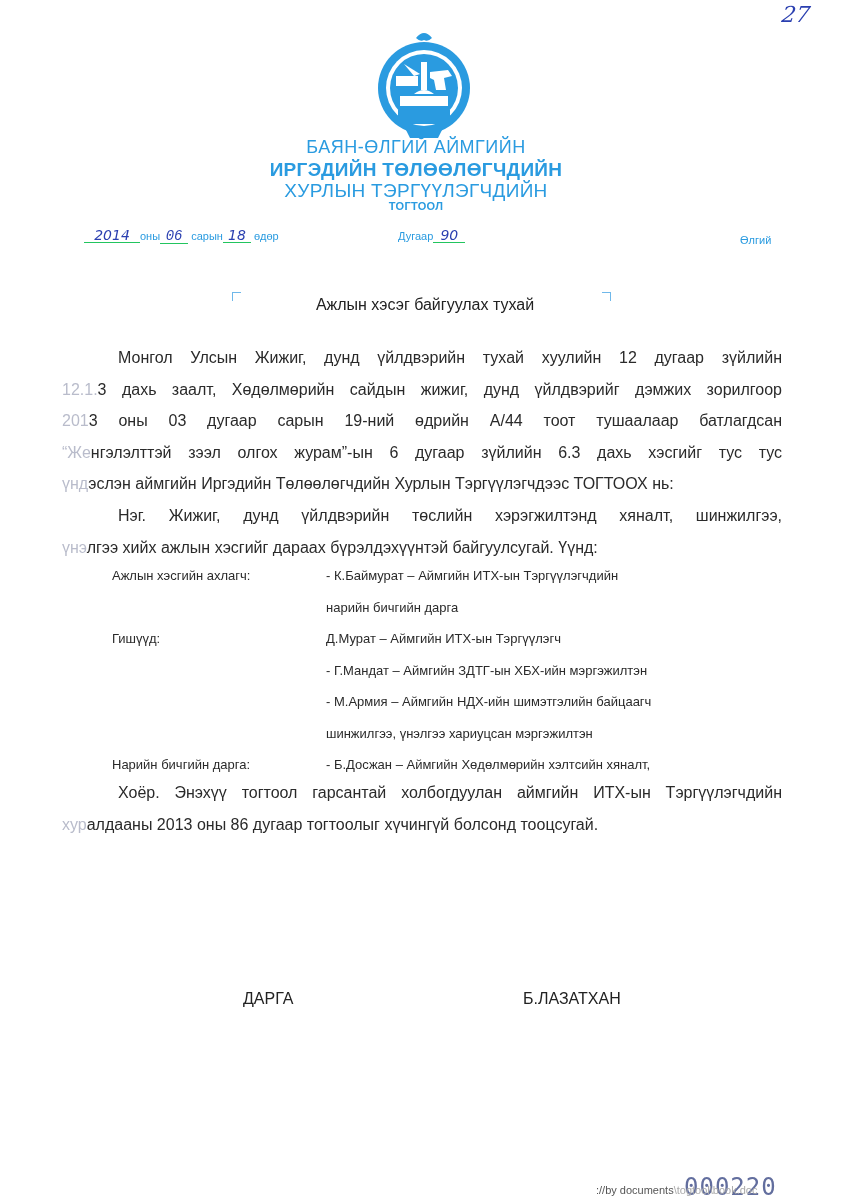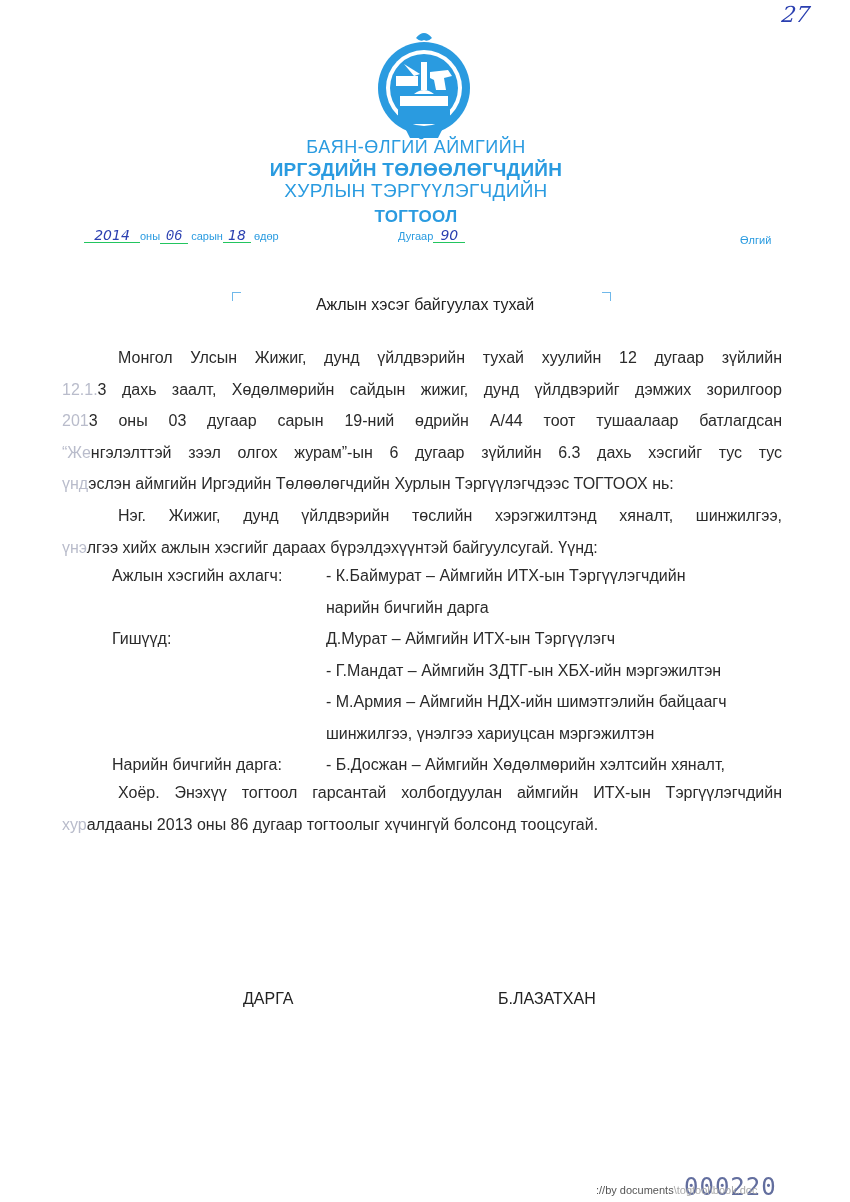--- a/index.html
+++ b/index.html
@@ -7,32 +7,32 @@
       width: 850px; height: 1202px; background: #ffffff; position: relative; overflow: hidden;
       font-family: "Liberation Sans", sans-serif; color: #2a2a2a;
     }
     .abs { position: absolute; }
     .page-number { left: 782px; top: 2px; font-family: "DejaVu Serif", serif; font-style: italic; color: #2a3fb0; font-size: 22px; transform: skewX(-8deg); }
     .emblem { left: 374px; top: 30px; width: 100px; height: 112px; }
     .header-block { left: 0; width: 832px; text-align: center; color: #2a9be0; }
     .h-line1 { top: 137px; font-size: 18px; letter-spacing: 0.5px; font-weight: normal; }
     .h-line2 { top: 159px; font-size: 19px; font-weight: bold; letter-spacing: 0.3px; }
     .h-line3 { top: 180px; font-size: 19px; font-weight: normal; letter-spacing: 0.3px; }
-    .h-line4 { top: 200px; font-size: 17px; font-weight: bold; letter-spacing: 0.3px; margin-top: 7px; }
+    .h-line4 { top: 200px; font-size: 11px; font-weight: bold; letter-spacing: 0.3px; }
     .meta { top: 228px; font-size: 11px; color: #2a9be0; }
     .hand { font-family: "DejaVu Sans", sans-serif; font-style: italic; color: #2a3fb0; font-size: 14px; }
     .blank { display: inline-block; border-bottom: 1px solid #22c55e; text-align: center; line-height: 14px; }
     .corner { width: 8px; height: 8px; border-color: #6fb8ea; border-style: solid; }
     .title { top: 296px; left: 0; width: 850px; text-align: center; font-size: 16px; color: #222; }
     .para { left: 62px; width: 720px; font-size: 16px; line-height: 31.5px; text-align: justify; color: #2a2a2a; }
     .line { display: block; text-align: justify; text-align-last: justify; white-space: nowrap; }
     .line.last { text-align-last: left; }
     .indent { padding-left: 56px; }
     .faded { color: #b9bccb; }
-    .roster { left: 112px; width: 680px; font-size: 16px; line-height: 31.5px; color: #2a2a2a; }
+    .roster { left: 112px; width: 680px; font-size: 13px; line-height: 31.5px; color: #2a2a2a; }
     .row { display: flex; }
     .rlabel { width: 214px; flex: none; }
     .rval { flex: 1; }
     .sig { top: 966px; font-size: 16px; color: #222; margin-top: 24px; }
     .stamp-number { left: 684px; top: 1160px; font-family: "DejaVu Sans Mono", monospace; font-size: 24px; color: #3c4a86; letter-spacing: 1px; opacity: 0.8; margin-top: 13px; }
     .footer-path { left: 596px; top: 1184px; font-size: 11px; color: #555; }
     .footer-path .blur { color: #aaa; }
   </style>
 </head>
 <body>
@@ -118,18 +118,18 @@
       <span class="rval">- Б.Досжан – Аймгийн Хөдөлмөрийн хэлтсийн хяналт,</span>
     </div>
 </div>
 
 <div class="abs para" style="top:777px;">
   <span class="line indent"><span class="faded"></span><span>Хоёр. Энэхүү тогтоол гарсантай холбогдуулан аймгийн ИТХ-ын Тэргүүлэгчдийн</span></span>
   <span class="line last"><span class="faded">хур</span><span>алдааны 2013 оны 86 дугаар тогтоолыг хүчингүй болсонд тооцсугай.</span></span>
 </div>
 
 <div class="abs sig" style="left:243px;">ДАРГА</div>
-<div class="abs sig" style="left:498px;text-align:center;">Б.ЛАЗАТХАН</div>
+<div class="abs sig" style="left:523px;text-align:center;">Б.ЛАЗАТХАН</div>
 
 <div class="abs stamp-number">000220</div>
 <div class="abs footer-path">
   <span>://by documents</span><span class="blur">\togtool\book.doc</span>
 </div>
 
 </body></html>

